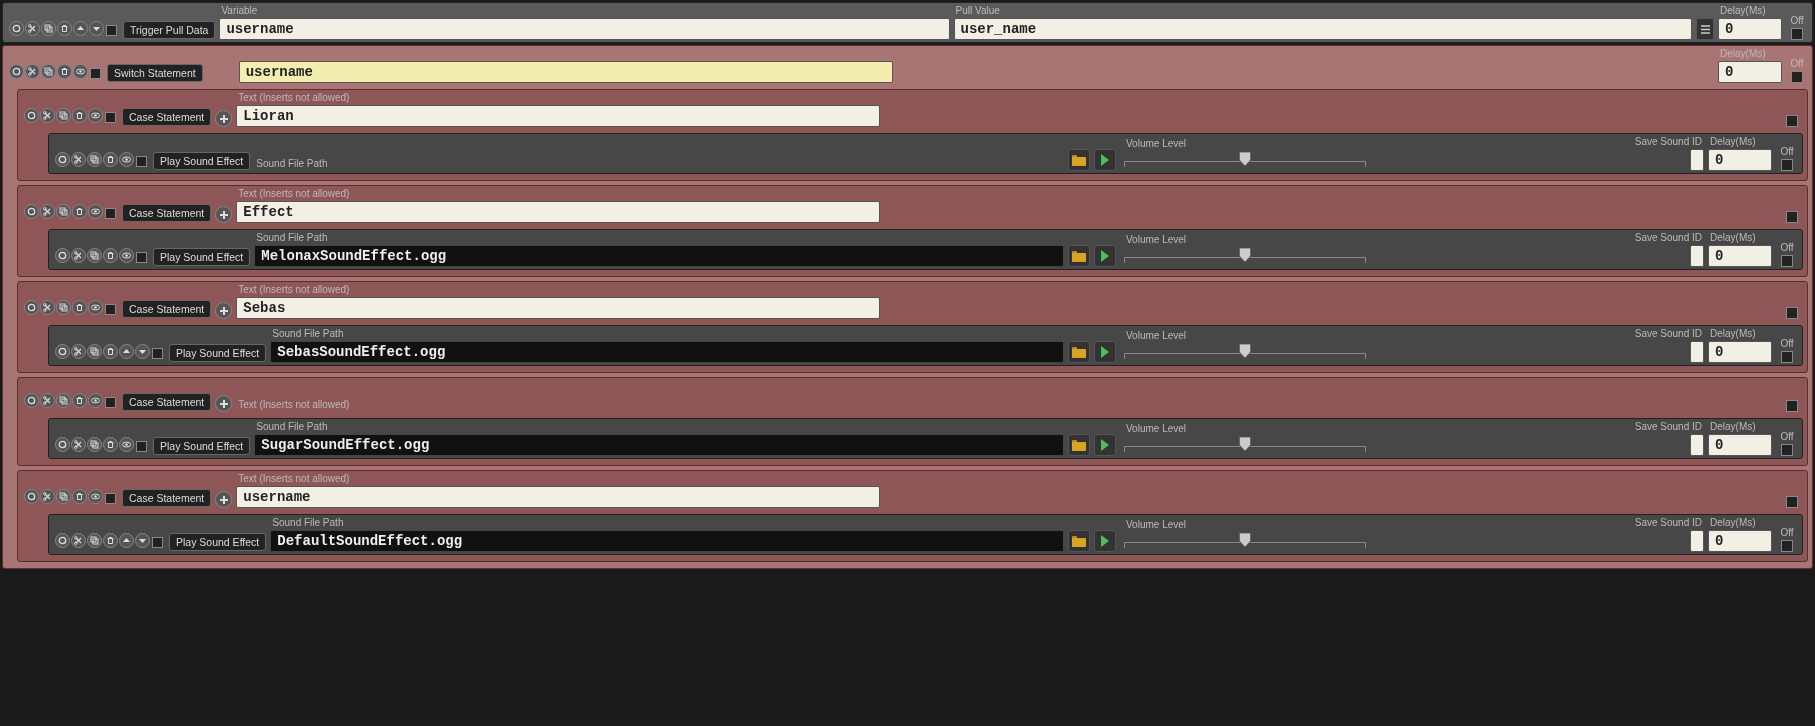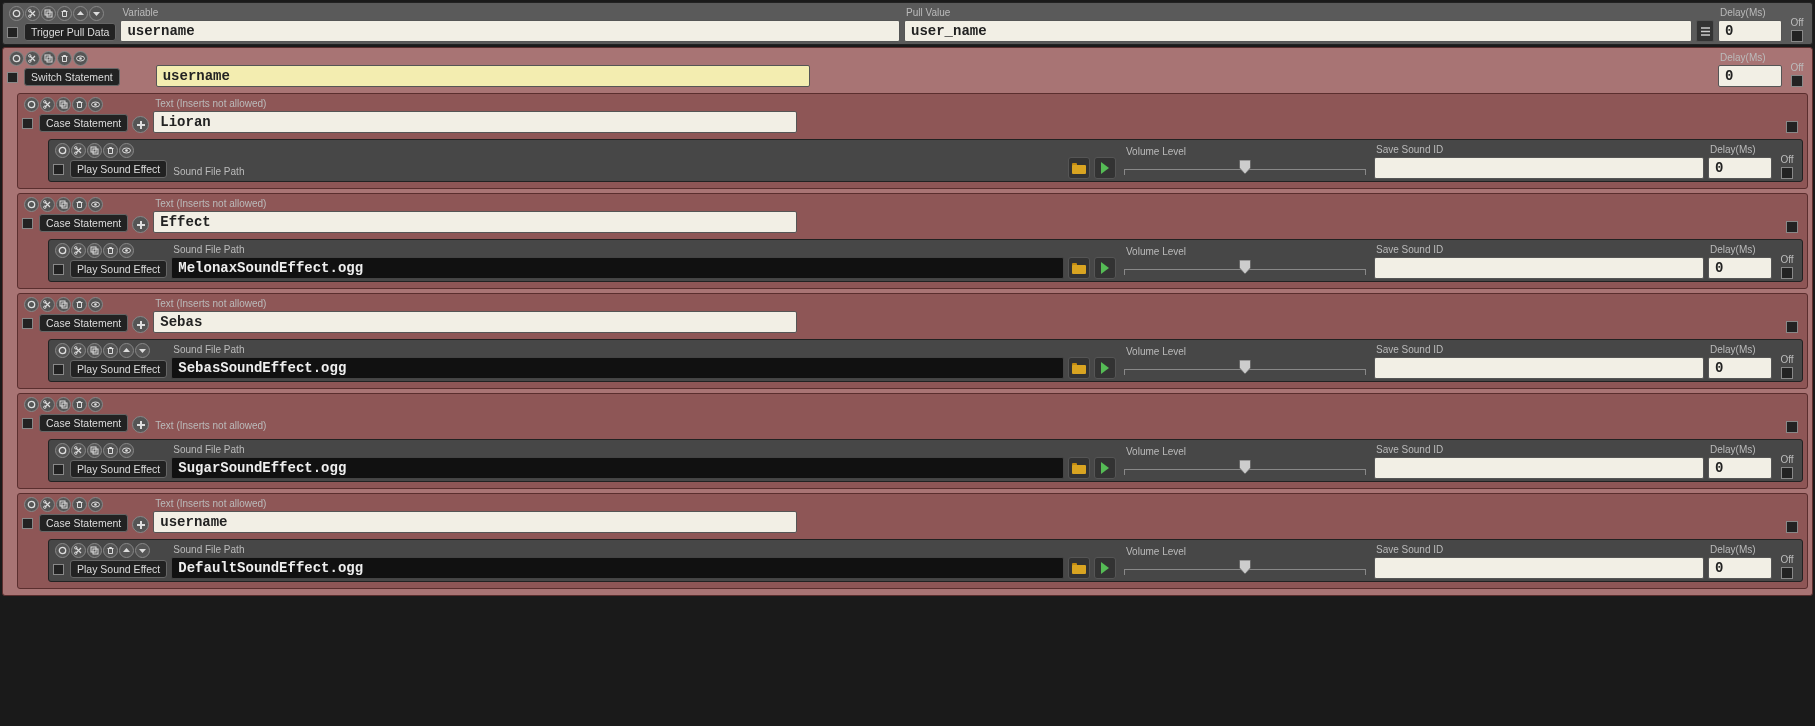--- a/index.html
+++ b/index.html
@@ -21,21 +21,21 @@
 .delay-box { width: 64px; }
 .off-col { display: flex; flex-direction: column; align-items: center; width: 22px; }
 .off-chk { width: 12px; height: 12px; border: 1px solid #888; background: #222; }
 
 .block-trigger { background: #5a5a5a; border: 1px solid #222; border-radius: 3px; margin: 2px; }
 .block-switch { background: #a87474; border: 1px solid #5a2e2e; border-radius: 3px; margin: 2px 2px 2px 2px; padding-bottom: 4px; }
 .block-case { background: #8e5656; border: 1px solid #5a2e2e; border-radius: 3px; margin: 4px 4px 2px 14px; padding-bottom: 4px; }
 .block-sound { background: #474747; border: 1px solid #222; border-radius: 3px; margin: 4px 4px 2px 30px; }
 
 .header-row { display: flex; align-items: flex-end; padding: 2px 4px 2px 4px; gap: 4px; }
-.left-ctrl { display: flex; flex-direction: column; }
+.left-ctrl { display: flex; flex-direction: row; }
 .left-ctrl .icon-bar { height: 17px; }
 .title-wrap { display: flex; align-items: center; gap: 3px; height: 20px; }
 
 .grow { flex-grow: 1; }
 
 .slider-wrap { display: flex; flex-direction: column; width: 250px; padding: 0 4px; }
 .slider-track { position: relative; height: 20px; display: flex; align-items: center; }
 .slider-line { height: 1px; background: #888; width: 100%; position: relative; }
 .slider-tick { position: absolute; width: 1px; height: 6px; background: #888; bottom: 4px; }
 .slider-thumb { position: absolute; left: 50%; top: 1px; width: 11px; height: 14px; transform: translateX(-50%); }
@@ -45,21 +45,21 @@
 .folder-btn svg { width: 14px; height: 12px; }
 .play-btn svg { width: 10px; height: 12px; fill: #5b5; }
 .folder-body { fill: #d9a421; }
 .folder-tab { fill: #c28b0f; }
 
 .menu-btn { width: 18px; height: 22px; border: 1px solid #555; background: #333; display: flex; align-items: center; justify-content: center; cursor: pointer; margin-top: 13px; border-radius: 2px; }
 .menu-btn svg { width: 11px; height: 11px; fill: none; stroke: #ccc; stroke-width: 1.5; }
 
 .plus-btn { width: 17px; height: 17px; border-radius: 50%; border: 1px solid #888; background: #555; display: flex; align-items: center; justify-content: center; cursor: pointer; margin-top: 15px; }
 .plus-btn svg { width: 10px; height: 10px; stroke: #ddd; stroke-width: 2; }
-.save-sound-wrap { width: 330px; }
+.save-sound-wrap { width: 330px; align-items: flex-end; }
 
 .off-col-inner { display:flex; flex-direction:column; align-items:center; justify-content:flex-end; }
 </style>
 </head>
 <body>
 
 <svg width="0" height="0" style="position:absolute">
 <defs>
 <g id="i-circle">
         <circle cx="4.5" cy="4.5" r="3.2" fill="none" stroke="#ddd" stroke-width="1.3"></circle>

